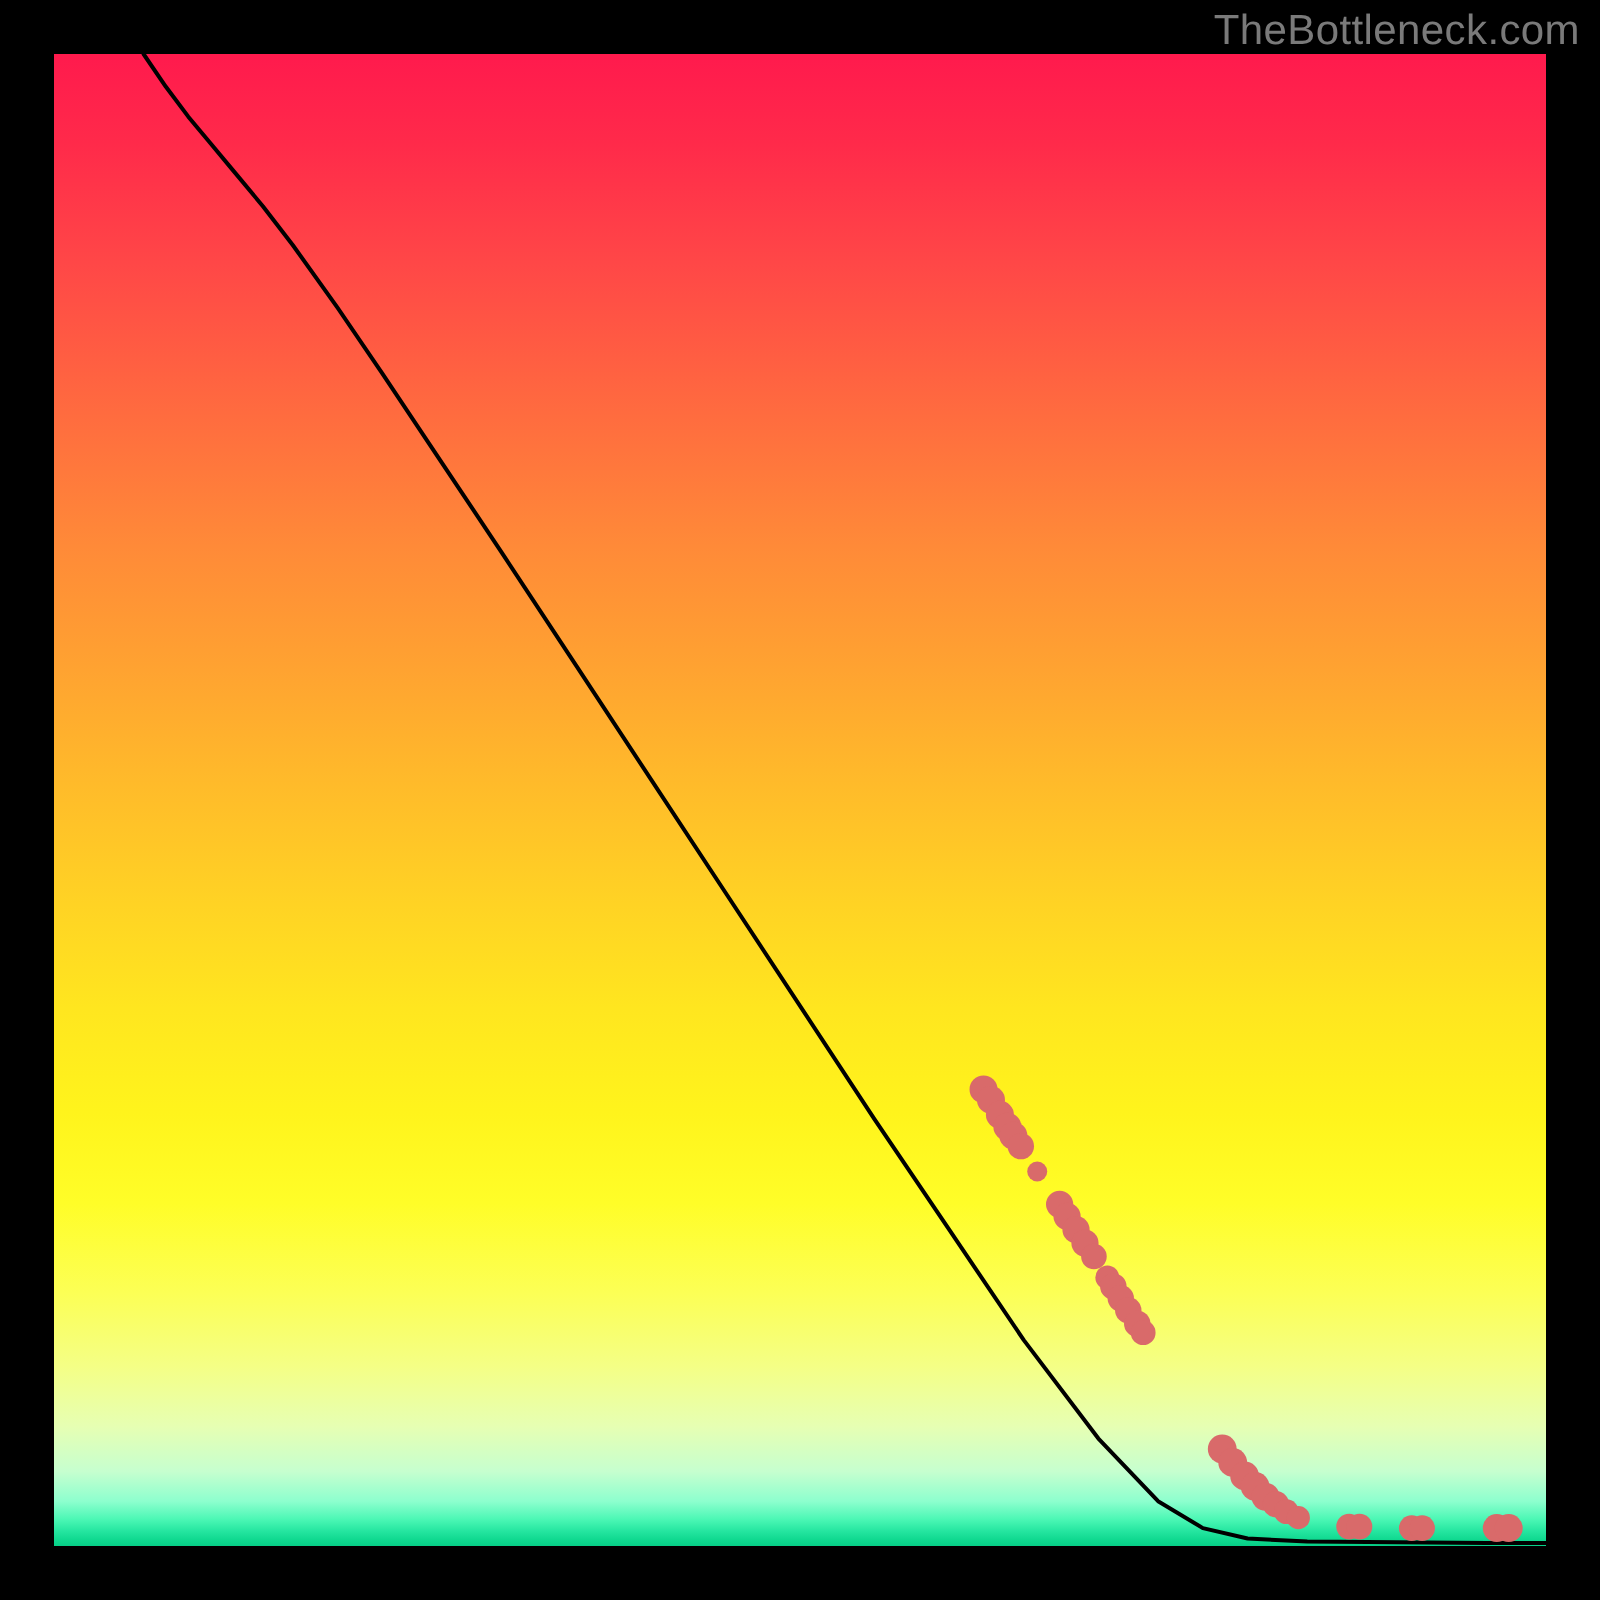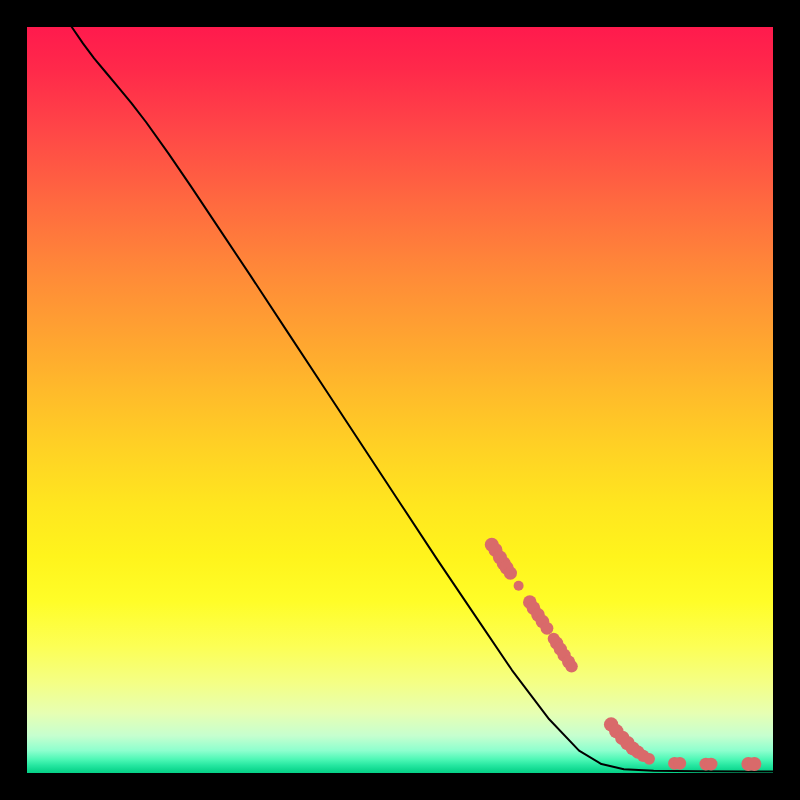--- a/index.html
+++ b/index.html
@@ -65,20 +65,21 @@
     width: 800px;
     height: 800px;
     pointer-events: none;
   }
 </style>
 </head>
 <body>
 
 <div class="stage">
   <div class="plot"></div>
+  <div class="watermark">TheBottleneck.com</div>
   <svg class="overlay" viewBox="0 0 800 800">
     <g id="curve-layer">
         <path d="M71.76 27.00 L82.95 43.41 L94.14 58.33 L105.33 71.76 L116.52 85.19 L131.44 103.09 L146.36 122.49 L168.74 153.82 L191.12 186.64 L220.96 231.40 L250.80 276.16 L288.10 332.86 L325.40 389.56 L362.70 446.25 L400.00 502.95 L437.30 559.64 L474.60 614.85 L511.90 670.05 L549.20 719.29 L579.04 750.62 L601.42 764.05 L623.80 769.27 L653.64 770.76 L698.40 771.13 L743.16 771.51 L773.00 771.51" fill="none" stroke="#000000" stroke-width="2" stroke-linecap="round" stroke-linejoin="round"></path>
       </g>
     <g id="marker-layer">
         <circle cx="491.76" cy="544.72" r="7.00" fill="#d96a6a" stroke="#a84a4a" stroke-width="0"></circle>
         <circle cx="495.49" cy="549.95" r="7.00" fill="#d96a6a" stroke="#a84a4a" stroke-width="0"></circle>
         <circle cx="499.96" cy="557.41" r="7.00" fill="#d96a6a" stroke="#a84a4a" stroke-width="0"></circle>
         <circle cx="503.69" cy="563.37" r="7.00" fill="#d96a6a" stroke="#a84a4a" stroke-width="0"></circle>
         <circle cx="506.68" cy="567.85" r="7.00" fill="#d96a6a" stroke="#a84a4a" stroke-width="0"></circle>

